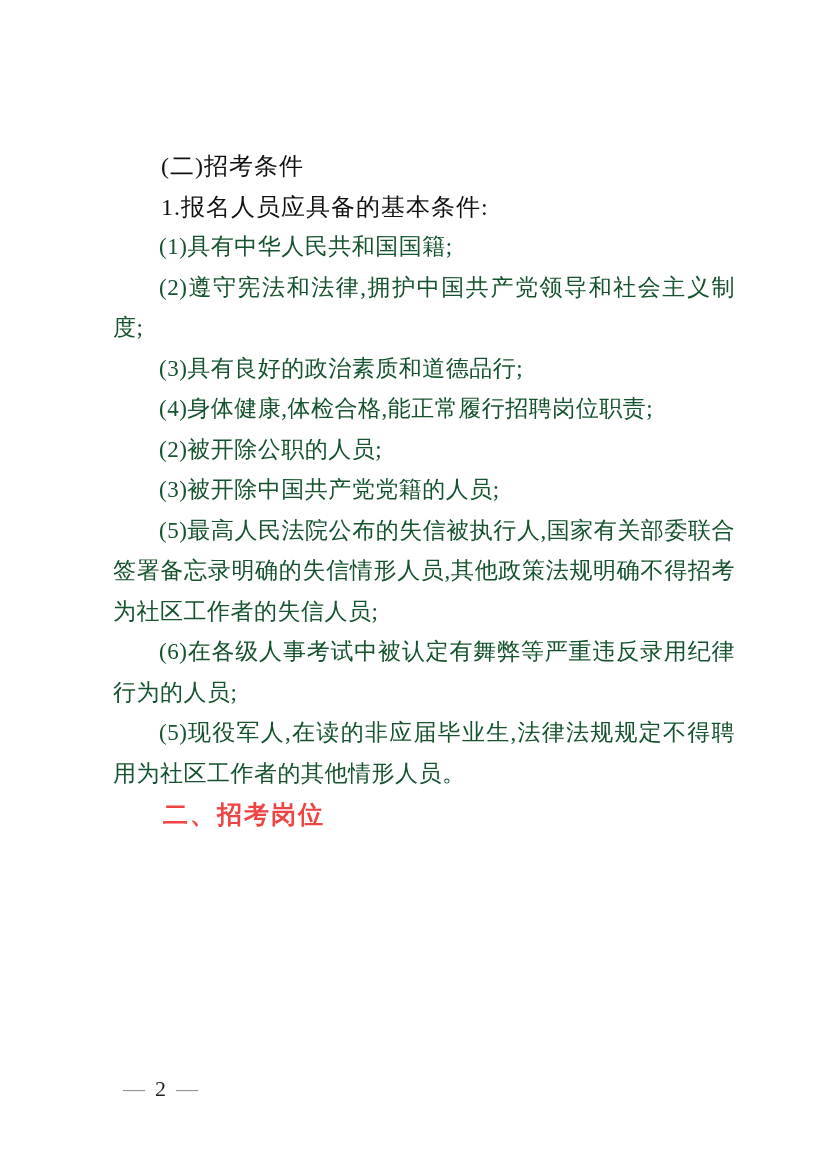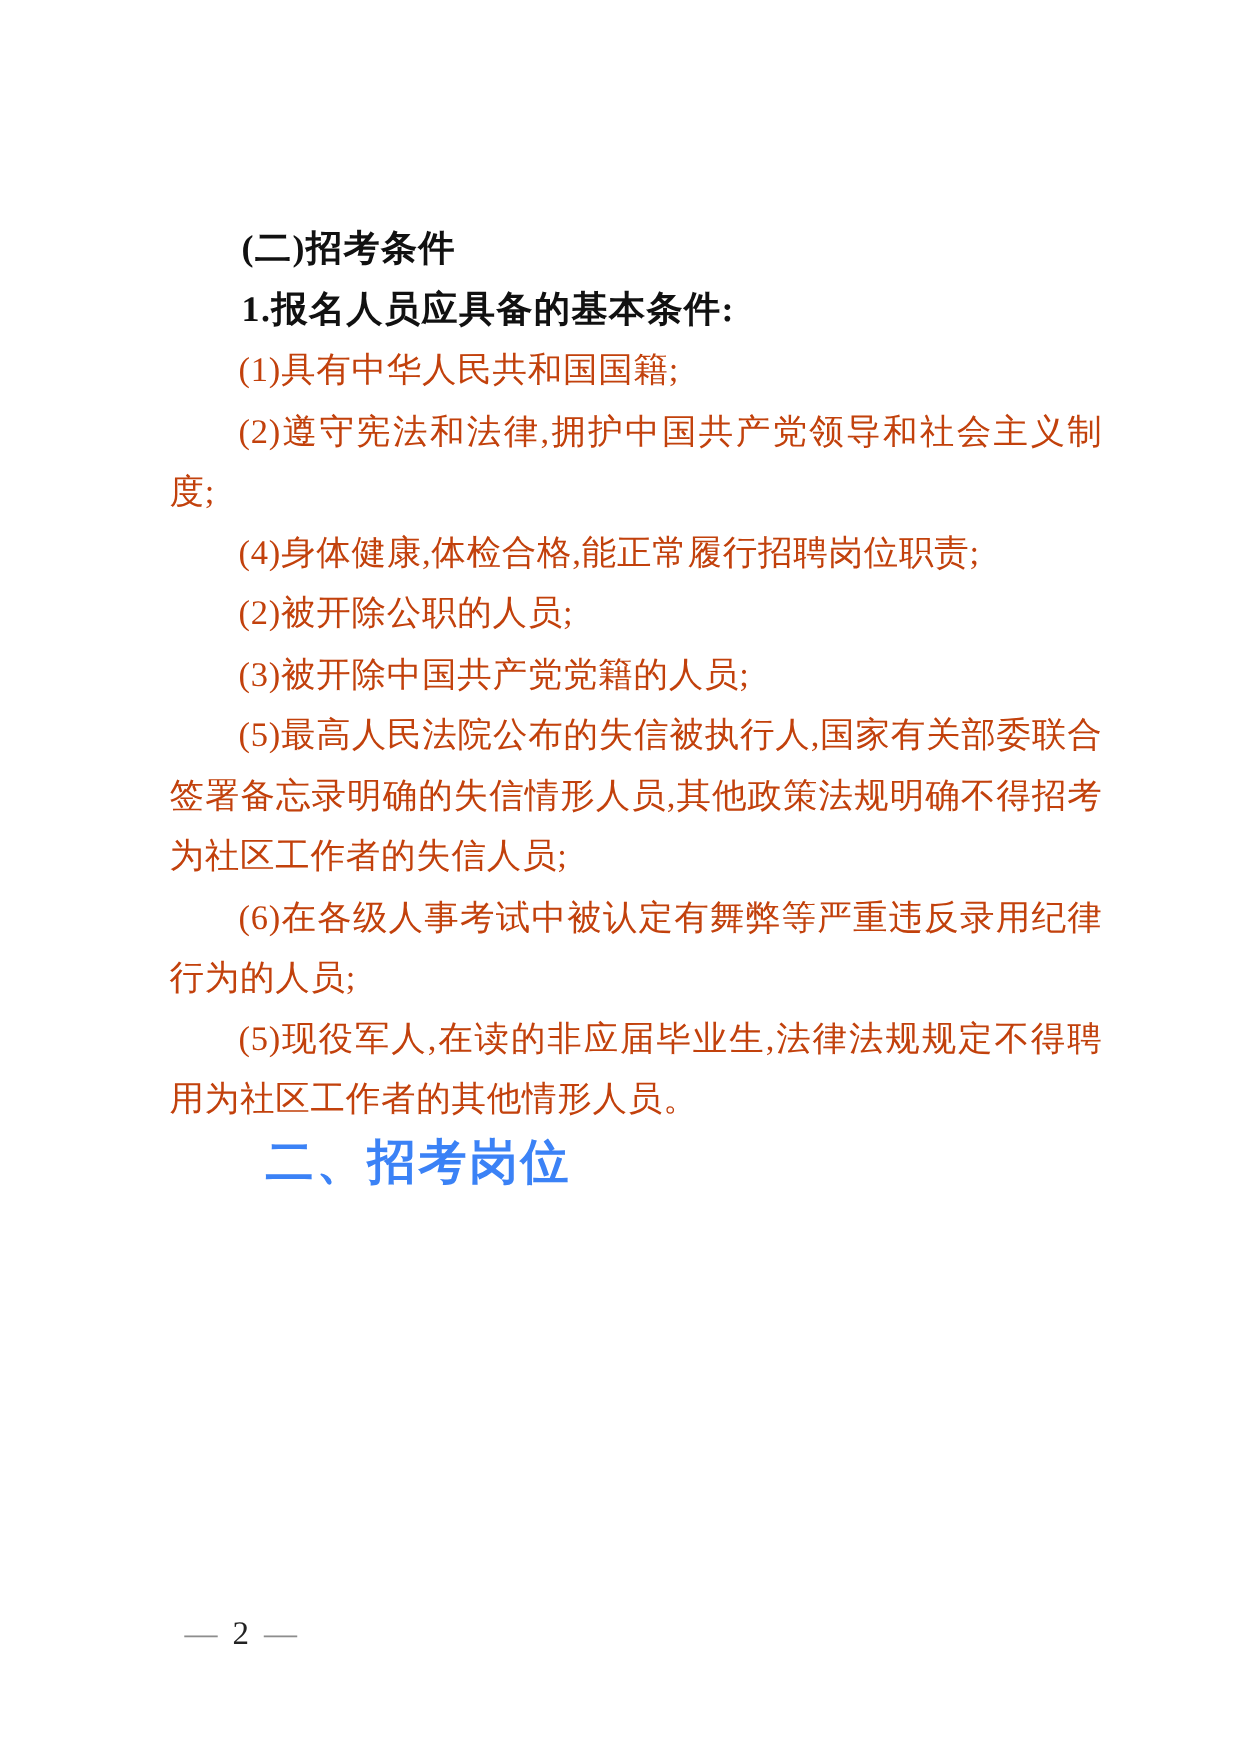--- a/index.html
+++ b/index.html
@@ -23,34 +23,34 @@
     width: 622px;
   }
   .para {
     margin: 0;
     font-size: 23px;
     line-height: 40.5px;
     text-align: justify;
     text-indent: 2em;
     letter-spacing: 0.5px;
     font-family: "Liberation Serif", "DejaVu Serif", serif;
-    color: #c2410c;
+    color: #14532d;
   }
   .h-kai {
-    font-weight: bold;
+    font-weight: normal;
     font-size: 24px;
     letter-spacing: 1px;
     color: #111111;
   }
   .h-hei {
     font-weight: bold;
-    font-size: 32px;
+    font-size: 25px;
     letter-spacing: 2px;
     font-family: "Liberation Sans", "DejaVu Sans", sans-serif;
-    color: #3b82f6;
+    color: #ef4444;
   }
   .footer {
     position: absolute;
     left: 113px;
     top: 1074px;
     font-size: 22px;
     line-height: 30px;
     font-family: "Liberation Serif", "DejaVu Serif", serif;
     color: #1c1c1c;
     white-space: nowrap;
@@ -65,20 +65,21 @@
 </style>
 </head>
 <body>
 
 <div class="page">
   <div class="content">
     <p class="para h-kai">(二)招考条件</p>
     <p class="para h-kai">1.报名人员应具备的基本条件:</p>
     <p class="para">(1)具有中华人民共和国国籍;</p>
     <p class="para">(2)遵守宪法和法律,拥护中国共产党领导和社会主义制度;</p>
+    <p class="para">(3)具有良好的政治素质和道德品行;</p>
     <p class="para">(4)身体健康,体检合格,能正常履行招聘岗位职责;</p>
     <p class="para">(2)被开除公职的人员;</p>
     <p class="para">(3)被开除中国共产党党籍的人员;</p>
     <p class="para">(5)最高人民法院公布的失信被执行人,国家有关部委联合签署备忘录明确的失信情形人员,其他政策法规明确不得招考为社区工作者的失信人员;</p>
     <p class="para">(6)在各级人事考试中被认定有舞弊等严重违反录用纪律行为的人员;</p>
     <p class="para">(5)现役军人,在读的非应届毕业生,法律法规规定不得聘用为社区工作者的其他情形人员。</p>
     <p class="para h-hei">二、招考岗位</p>
   </div>
 
   <div class="footer">

